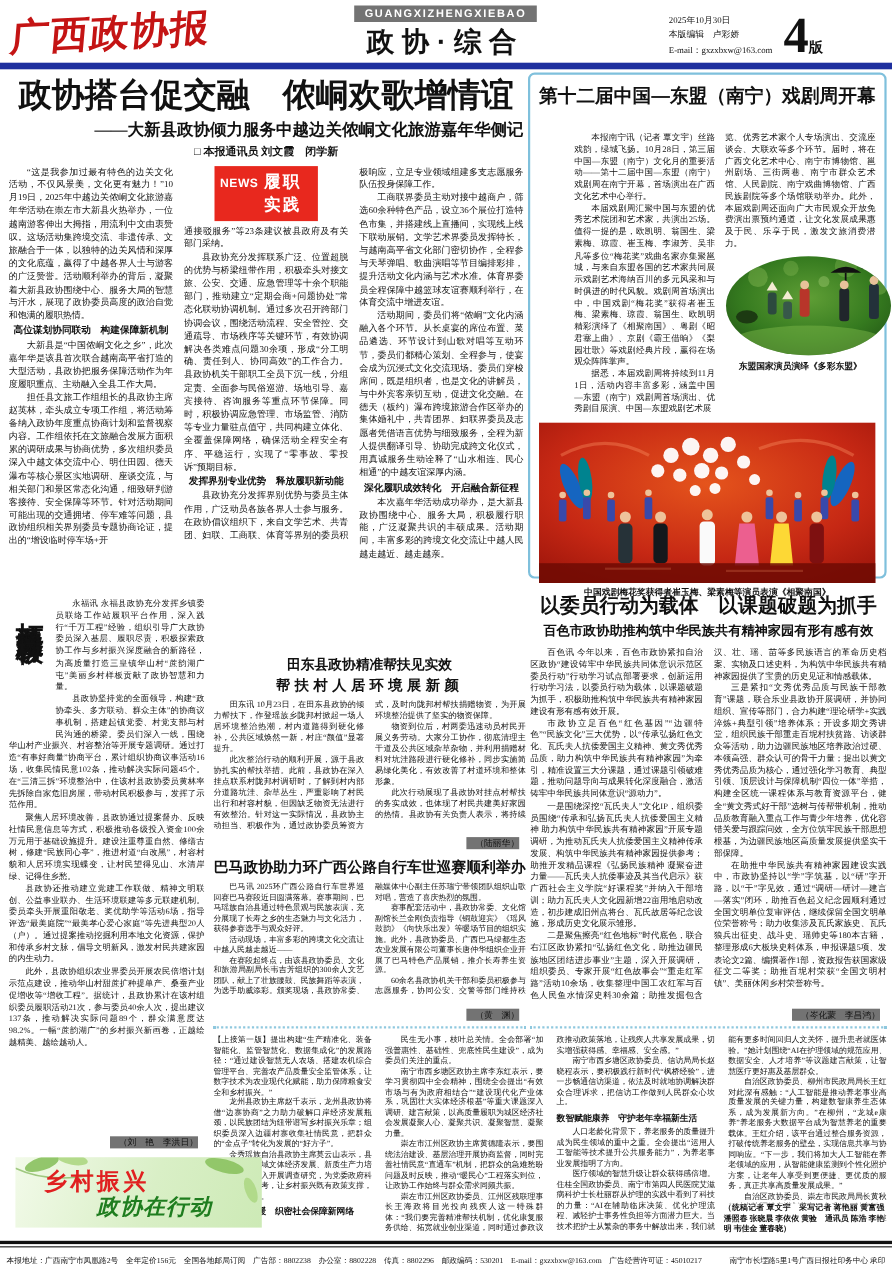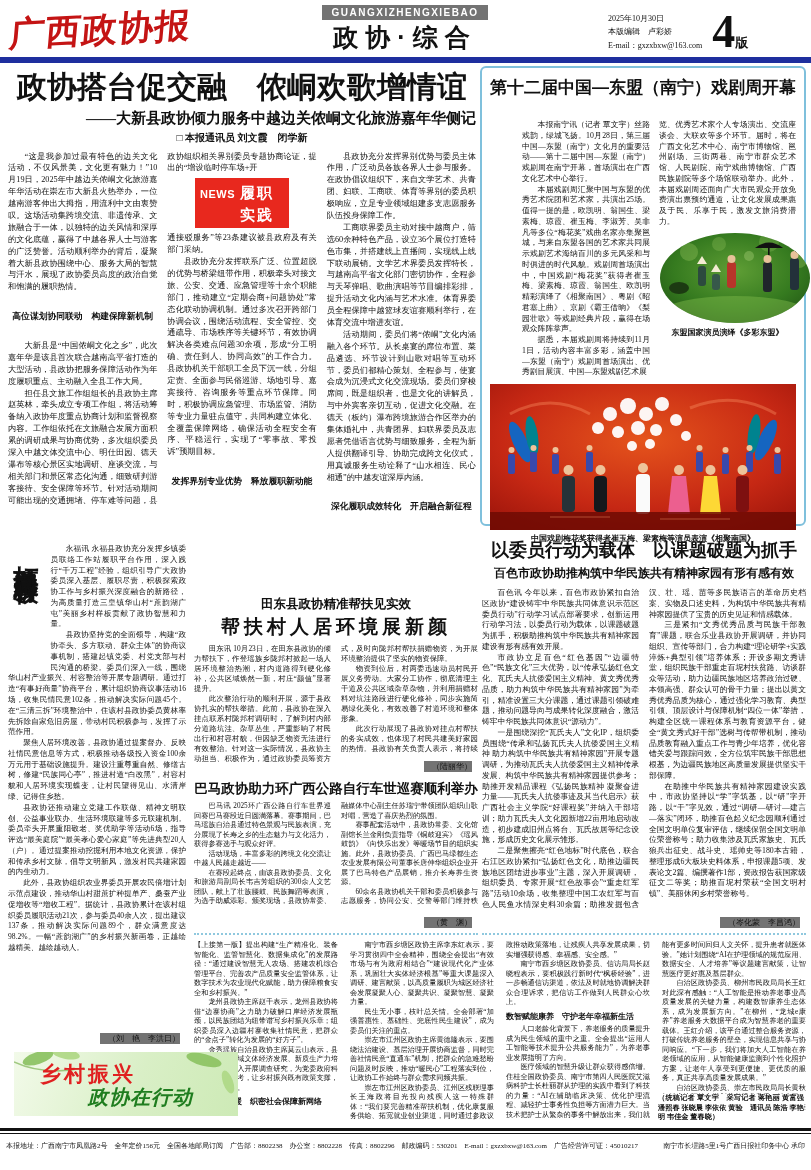--- a/index.html
+++ b/index.html
@@ -17,21 +17,21 @@
   .section-title{font-family:"Liberation Sans",sans-serif;font-weight:900;font-size:25px;letter-spacing:7px;margin-top:1px;}
   .hdr-right{left:608px;top:9px;width:195px;display:flex;align-items:center;gap:10px;}
   .hdr-info{font-size:8px;line-height:1.7;white-space:nowrap;}
   .pagenum{font-size:46px;font-weight:900;font-family:"Liberation Serif",serif;line-height:1;}
   .pagenum small{font-size:13px;font-weight:bold;}
   .blue-bar{left:0;top:57px;width:811px;height:6px;background:#1e2f9e;}
 
   
   .blk{margin:0;text-align:justify;text-indent:2em;}
   .blk-pc{text-indent:0;}
-  .blk-h{text-align:center;text-indent:0;font-weight:bold;font-family:"Liberation Sans",sans-serif;margin:17px 0;}
+  .blk-h{text-align:center;text-indent:0;font-weight:bold;font-family:"Liberation Sans",sans-serif;margin:1px 0;}
   .art-by{position:absolute;right:6px;bottom:2px;font-weight:normal;background:#737373;padding-left:8px;font-size:8px;}
 
   
   .lead{left:8px;top:66px;width:468px;height:472px;}
   .lead-h1{font-family:"Liberation Sans",sans-serif;font-weight:900;font-size:30px;text-align:center;
     letter-spacing:0;line-height:1.15;margin:4px 0 2px;}
   .lead-sub{font-size:15px;font-weight:bold;text-align:right;margin:4px 0 3px;}
   .lead-byline{font-size:10px;font-weight:bold;text-align:center;margin:3px 0 6px;}
   .lead-body{column-count:3;column-gap:10px;font-size:8.2px;line-height:1.45;height:378px;overflow:hidden;}
   .lead-body .blk-h{font-size:8.8px;}
@@ -61,21 +61,21 @@
   
   .yongfu{left:8px;top:544px;width:178px;height:502px;font-size:7.6px;line-height:1.42;overflow:hidden;}
   .vtitle{float:left;writing-mode:vertical-rl;height:118px;margin:2px 7px 4px 0;
     font-family:"Liberation Sans",sans-serif;}
   .vt-big{font-size:25px;font-weight:900;letter-spacing:2px;}
   .vt-small{font-size:11px;font-weight:bold;margin:0 5px 0 2px;letter-spacing:1px;}
 
   
   .tiandong{left:194px;top:596px;width:284px;height:178px;}
   .td-kicker{font-family:"Liberation Sans",sans-serif;font-weight:bold;font-size:12.5px;text-align:center;margin:0;}
-  .td-h1{font-family:"Liberation Sans",sans-serif;font-weight:900;font-size:19px;letter-spacing:4px;text-align:center;margin:1px 0 4px;}
+  .td-h1{font-family:"Liberation Sans",sans-serif;font-weight:900;font-size:13px;letter-spacing:4px;text-align:center;margin:1px 0 4px;}
   .td-body{column-count:2;column-gap:10px;font-size:7.4px;line-height:1.35;height:126px;overflow:hidden;}
   .baima{left:194px;top:780px;width:284px;height:150px;}
   .bm-h1{font-family:"Liberation Sans",sans-serif;font-weight:900;font-size:13.5px;text-align:center;margin:0 0 4px;}
   .bm-body{column-count:2;column-gap:10px;font-size:7.2px;line-height:1.32;height:122px;overflow:hidden;}
 
   .dotted{border-top:2px dotted #8fc8de;height:0;}
 
   
   .contin{left:194px;top:941px;width:612px;height:182px;}
   .contin-body{column-count:4;column-gap:12px;font-size:7.2px;line-height:1.32;height:182px;overflow:hidden;}
@@ -325,22 +325,22 @@
 
   <div class="abs dotted" style="left:194px;top:933px;width:284px;"></div>
   <div class="abs dotted" style="left:482px;top:933px;width:324px;"></div>
 
   <div class="abs contin">
     <div class="contin-body">
         <p class="blk blk-pc">【上接第一版】提出构建“生产精准化、装备智能化、监管智慧化、数据集成化”的发展路径：“通过建设智慧无人农场、搭建农机综合管理平台、完善农产品质量安全监管体系，让数字技术为农业现代化赋能，助力保障粮食安全和乡村振兴。”</p>
         <p class="blk blk-p">龙州县政协主席赵千表示，龙州县政协将借“边寨协商”之力助力破解口岸经济发展瓶颈，以民族团结为纽带谱写乡村振兴乐章；组织委员深入边疆村寨收集社情民意，把群众的“金点子”转化为发展的“好方子”。</p>
         <p class="blk blk-p">金秀瑶族自治县政协主席莫云山表示，县政协将聚焦县域文体经济发展、新质生产力培育等重点，深入开展调查研究，为党委政府科学决策提供参考，让乡村振兴既有政策支撑，更有实践路径。</p>
         <p class="blk blk-h">情牵民生冷暖　织密社会保障新网络</p>
+        <p class="blk blk-p">民生无小事，枝叶总关情。全会部署“加强普惠性、基础性、兜底性民生建设”，成为委员们关注的重点。</p>
         <p class="blk blk-p">南宁市西乡塘区政协主席李东红表示，要学习贯彻四中全会精神，围绕全会提出“有效市场与有为政府相结合”“建设现代化产业体系，巩固壮大实体经济根基”等重大课题深入调研、建言献策，以高质量履职为城区经济社会发展凝聚人心、凝聚共识、凝聚智慧、凝聚力量。</p>
-        <p class="blk blk-p">民生无小事，枝叶总关情。全会部署“加强普惠性、基础性、兜底性民生建设”，成为委员们关注的重点。</p>
         <p class="blk blk-p">崇左市江州区政协主席黄德隆表示，要围绕法治建设、基层治理开展协商监督，同时完善社情民意“直通车”机制，把群众的急难愁盼问题及时反映，推动“暖民心”工程落实到位，让政协工作始终与群众需求同频共振。</p>
         <p class="blk blk-p">崇左市江州区政协委员、江州区残联理事长王海政将目光投向残疾人这一特殊群体：“我们要完善精准帮扶机制，优化康复服务供给、拓宽就业创业渠道，同时通过参政议政推动政策落地，让残疾人共享发展成果，切实增强获得感、幸福感、安全感。”</p>
         <p class="blk blk-p">南宁市西乡塘区政协委员、信访局局长赵晓程表示，要积极践行新时代“枫桥经验”，进一步畅通信访渠道，依法及时就地协调解决群众合理诉求，把信访工作做到人民群众心坎上。</p>
         <p class="blk blk-h">数智赋能康养　守护老年幸福新生活</p>
         <p class="blk blk-p">人口老龄化背景下，养老服务的质量提升成为民生领域的重中之重。全会提出“运用人工智能等技术提升公共服务能力”，为养老事业发展指明了方向。</p>
         <p class="blk blk-p">医疗领域的智慧升级让群众获得感倍增。住桂全国政协委员、南宁市第四人民医院艾滋病科护士长杜丽群从护理的实践中看到了科技的力量：“AI在辅助临床决策、优化护理流程、减轻护士事务性负担等方面潜力巨大。当技术把护士从繁杂的事务中解放出来，我们就能有更多时间回归人文关怀，提升患者就医体验。”她计划围绕“AI在护理领域的规范应用、数据安全、人才培养”等议题建言献策，让智慧医疗更好惠及基层群众。</p>
         <p class="blk blk-p">自治区政协委员、柳州市民政局局长王红对此深有感触：“人工智能是推动养老事业高质量发展的关键力量，构建数智康养生态体系，成为发展新方向。”在柳州，“龙城e康养”养老服务大数据平台成为智慧养老的重要载体。王红介绍，该平台通过整合服务资源，打破传统养老服务的壁垒，实现信息共享与协同响应。“下一步，我们将加大人工智能在养老领域的应用，从智能健康监测到个性化照护方案，让老年人享受到更便捷、更优质的服务，真正共享高质量发展成果。”</p>
         <p class="blk blk-p">自治区政协委员、崇左市民政局局长黄秋红结合边疆特点谋划养老服务升级。她表示，崇左将持续完善县乡村三级养老服务网络，推进具有边境特色的旅居养老和医养结合发展，同时通过“暖心民政三年行动”，让养老服务不仅有力度，更有温度。</p>
       </div>
     <div class="contin-by">（统稿记者 覃文宇　采写记者 蒋艳丽 黄富强 潘照春 张晓晨 李依依 黄验　通讯员 陈浩 李艳明 韦佳金 董春晓）</div>

